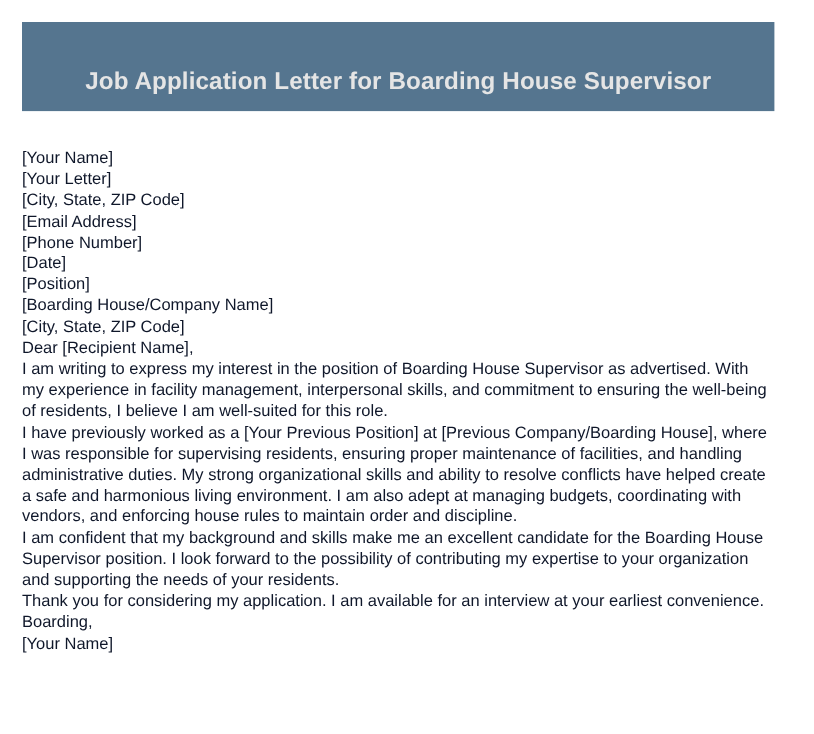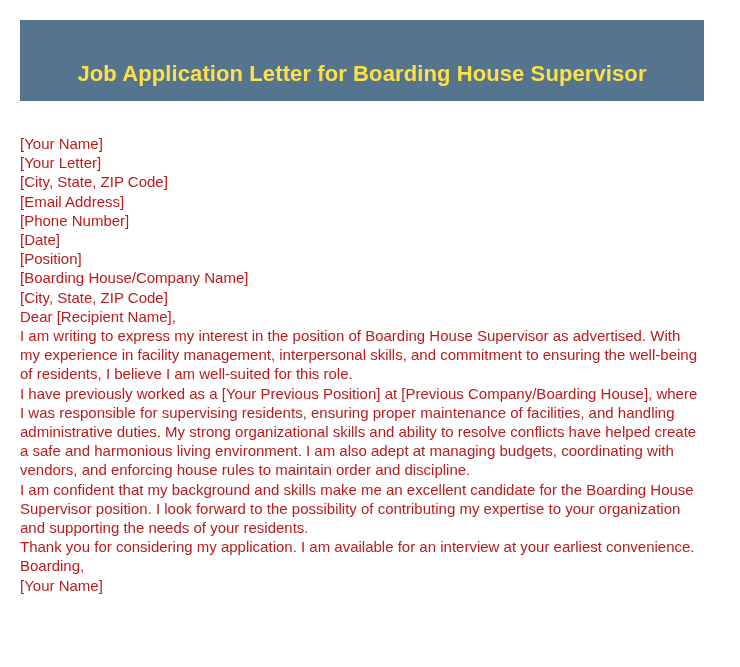--- a/index.html
+++ b/index.html
@@ -31,38 +31,38 @@
     width: 684px;
     height: 81px;
     background: #55758f;
     display: flex;
     align-items: center;
     justify-content: center;
     box-sizing: border-box;
   }
 
   .header-title {
-    color: #fde047;
+    color: #e5e5e5;
     font-size: 22px;
     font-weight: bold;
     letter-spacing: 0.1px;
     line-height: 1.2;
     text-align: left;
     white-space: nowrap;
     font-family: "Liberation Sans", sans-serif;
     margin-top: 28px;
   }
 
   
   .letter-body {
     position: absolute;
     left: 20px;
     top: 134px;
     width: 684px;
-    color: #b91c1c;
+    color: #0f172a;
     font-size: 15px;
     line-height: 19.2px;
     font-family: "Liberation Sans", sans-serif;
   }
 
   .letter-line {
     margin: 0;
     padding: 0;
     white-space: pre-wrap;
   }

